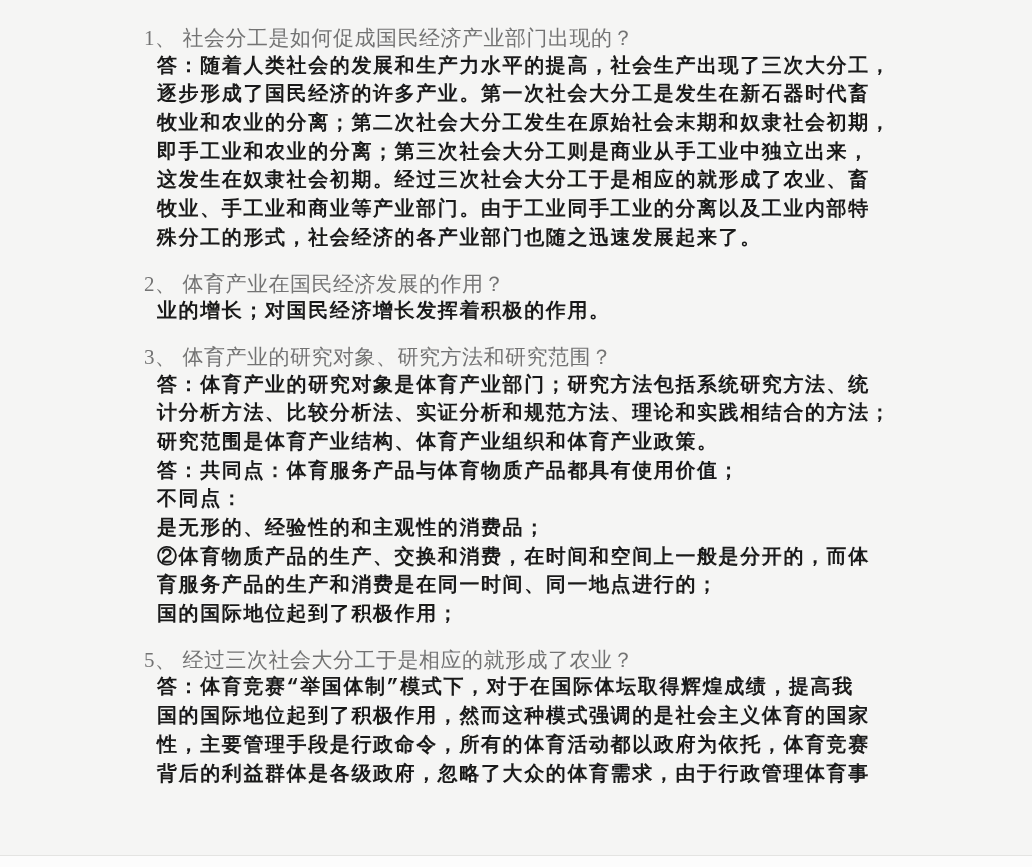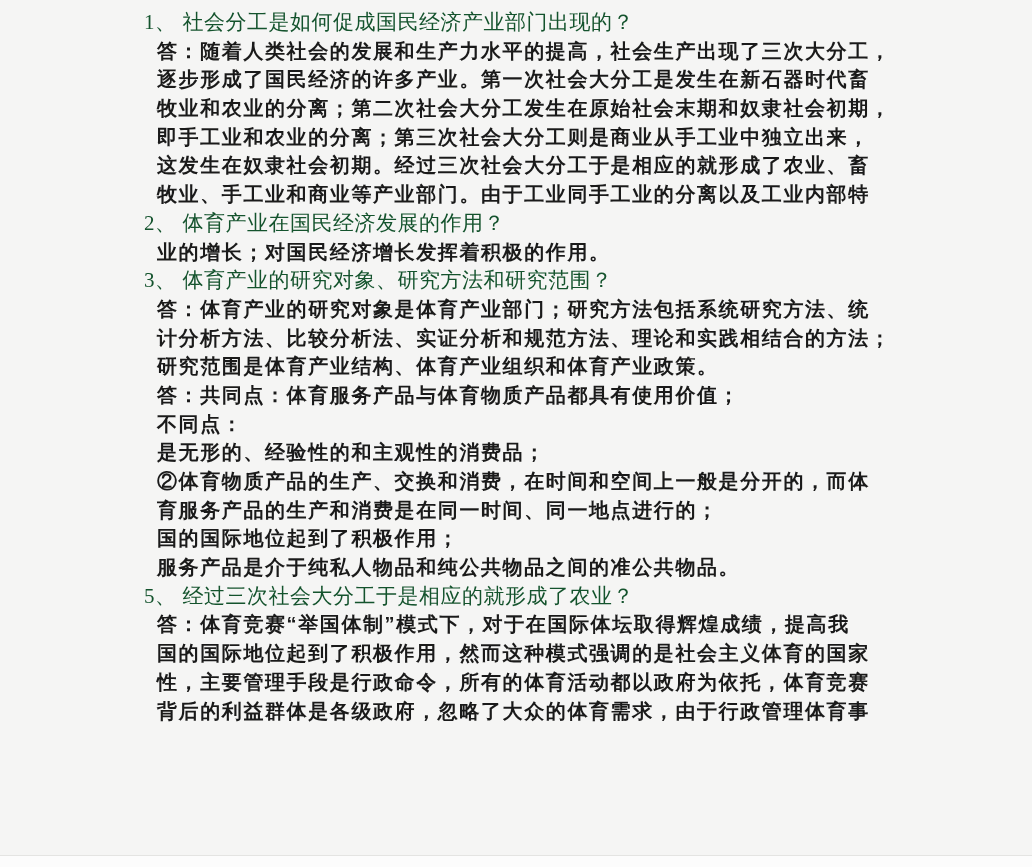--- a/index.html
+++ b/index.html
@@ -21,31 +21,32 @@
     width: 760px;
   }
   .line {
     line-height: 28.7px;
     height: 28.7px;
     white-space: nowrap;
   }
   .q-line {
     font-family: "Liberation Serif", "DejaVu Serif", serif;
     font-size: 21px;
-    color: #14532d;
+    color: #737373;
     letter-spacing: 0.5px;
+    margin-top: 16px;
   }
   .q-num {
     display: inline-block;
     min-width: 26px;
     margin-right: 6px;
   }
   .a-line {
     margin-left: 13px;
-    font-family: Liberation Sans, sans-serif;
+    font-family: Liberation Mono, monospace;
     font-size: 20px;
     font-weight: 700;
     letter-spacing: 1.6px;
     color: #1a1a1a;
   }
   .bottom-strip {
     position: absolute;
     left: 0;
     bottom: 0;
     width: 1032px;
@@ -62,20 +63,21 @@
     <div class="line q-line">
       <span class="q-num">1、</span><span class="q-text">社会分工是如何促成国民经济产业部门出现的？</span>
     </div>
     <div class="answer">
         <div class="line a-line">答：随着人类社会的发展和生产力水平的提高，社会生产出现了三次大分工，</div>
         <div class="line a-line">逐步形成了国民经济的许多产业。第一次社会大分工是发生在新石器时代畜</div>
         <div class="line a-line">牧业和农业的分离；第二次社会大分工发生在原始社会末期和奴隶社会初期，</div>
         <div class="line a-line">即手工业和农业的分离；第三次社会大分工则是商业从手工业中独立出来，</div>
         <div class="line a-line">这发生在奴隶社会初期。经过三次社会大分工于是相应的就形成了农业、畜</div>
         <div class="line a-line">牧业、手工业和商业等产业部门。由于工业同手工业的分离以及工业内部特</div>
+        <div class="line a-line">殊分工的形式，社会经济的各产业部门也随之迅速发展起来了。</div>
       </div>
   </section>
 
   <section class="qa">
     <div class="line q-line">
       <span class="q-num">2、</span><span class="q-text">体育产业在国民经济发展的作用？</span>
     </div>
     <div class="answer">
         <div class="line a-line">业的增长；对国民经济增长发挥着积极的作用。</div>
       </div>
@@ -93,21 +95,20 @@
   </section>
 
   <section class="qa">
     <div class="answer">
         <div class="line a-line">答：共同点：体育服务产品与体育物质产品都具有使用价值；</div>
         <div class="line a-line">不同点：</div>
         <div class="line a-line">是无形的、经验性的和主观性的消费品；</div>
         <div class="line a-line">②体育物质产品的生产、交换和消费，在时间和空间上一般是分开的，而体</div>
         <div class="line a-line">育服务产品的生产和消费是在同一时间、同一地点进行的；</div>
         <div class="line a-line">国的国际地位起到了积极作用；</div>
-        <div class="line a-line">服务产品是介于纯私人物品和纯公共物品之间的准公共物品。</div>
       </div>
   </section>
 
   <section class="qa">
     <div class="line q-line">
       <span class="q-num">5、</span><span class="q-text">经过三次社会大分工于是相应的就形成了农业？</span>
     </div>
     <div class="answer">
         <div class="line a-line">答：体育竞赛“举国体制”模式下，对于在国际体坛取得辉煌成绩，提高我</div>
         <div class="line a-line">国的国际地位起到了积极作用，然而这种模式强调的是社会主义体育的国家</div>

